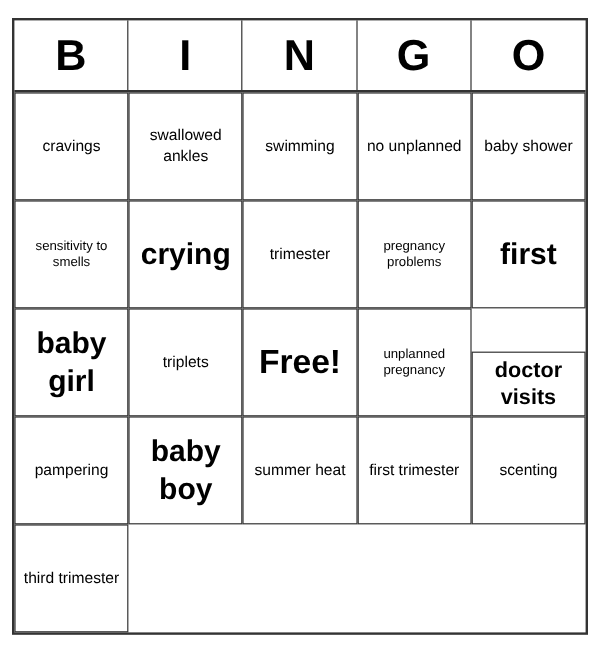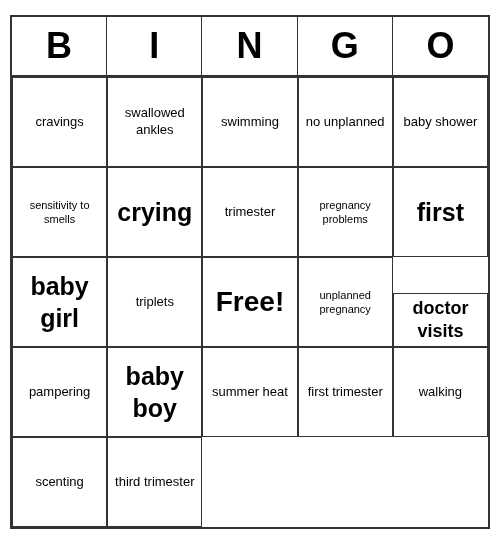--- a/index.html
+++ b/index.html
@@ -126,22 +126,19 @@
       <div class="bingo-cell large-text">
         <span>baby boy</span>
       </div>
       <div class="bingo-cell">
         <span>summer heat</span>
       </div>
       <div class="bingo-cell">
         <span>first trimester</span>
       </div>
       <div class="bingo-cell">
-        <span>walking</span>
-      </div>
-      <div class="bingo-cell">
         <span>scenting</span>
       </div>
       <div class="bingo-cell">
         <span>third trimester</span>
       </div>
     </div>
 </div>
 
 </body></html>

